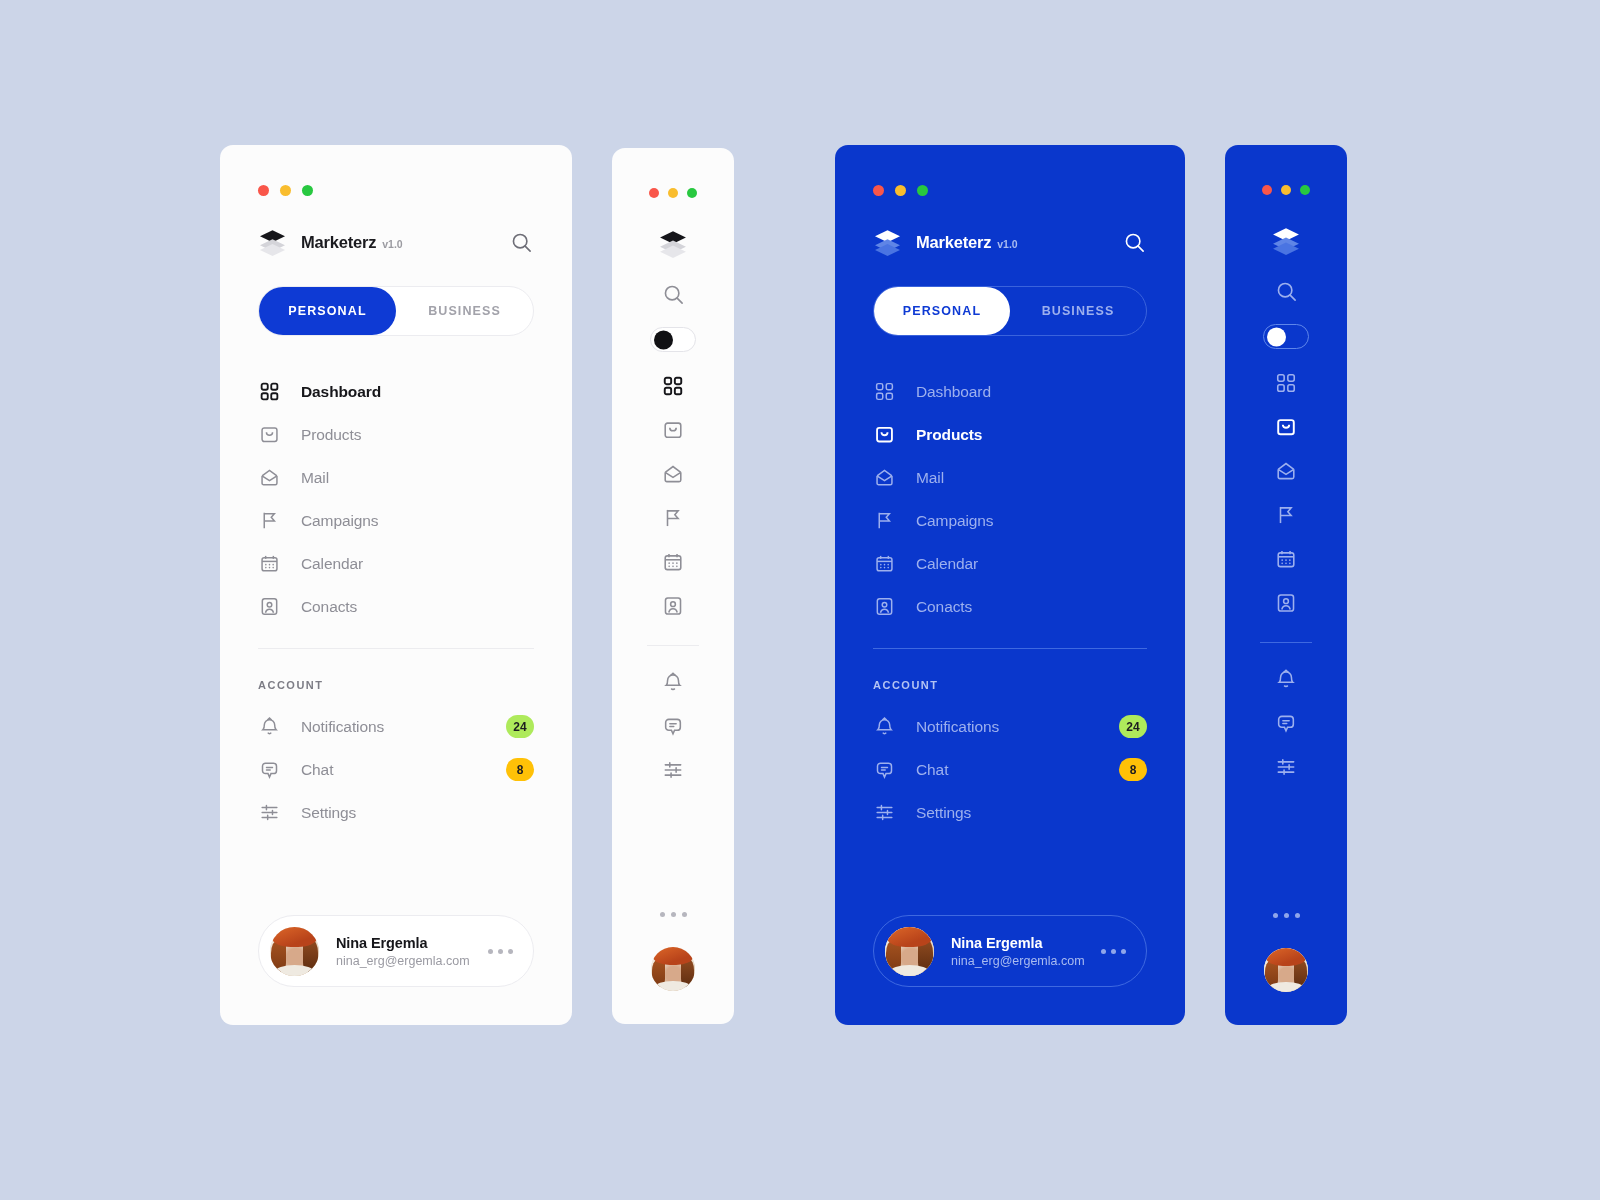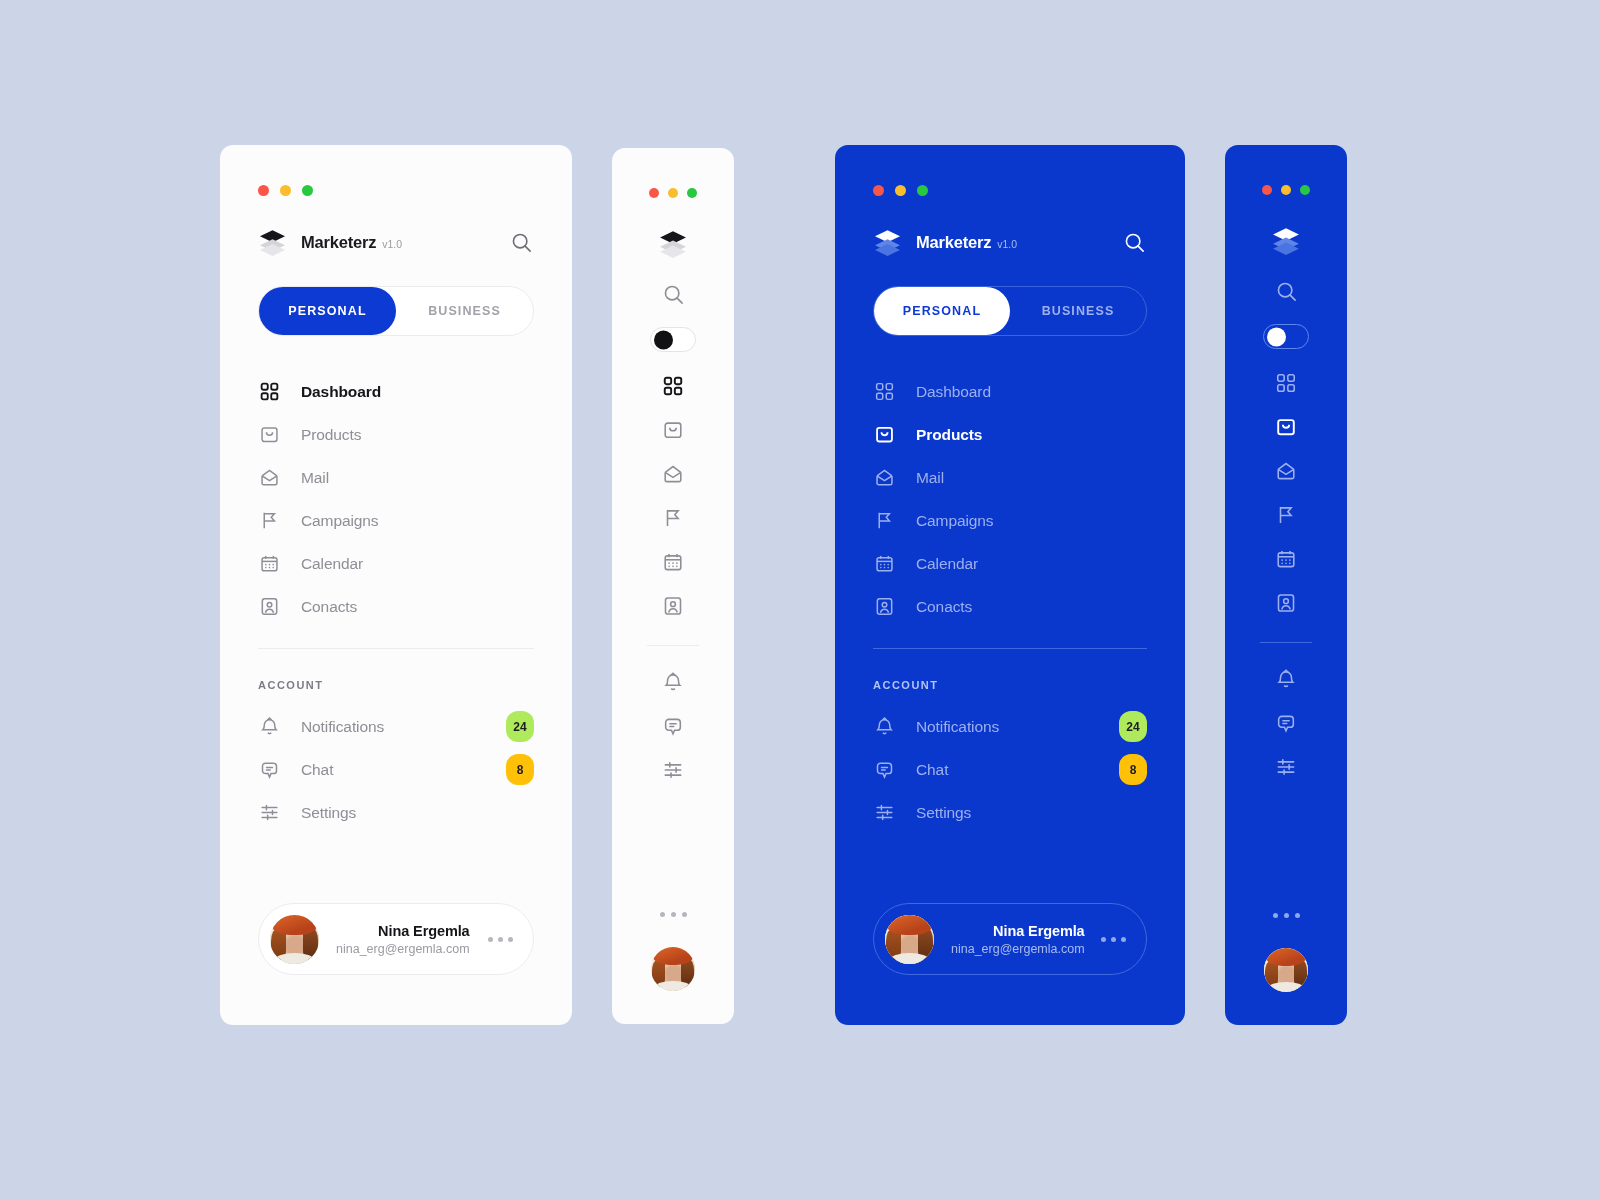--- a/index.html
+++ b/index.html
@@ -29,21 +29,21 @@
   .tl.g { background: #28c840; }
 
   
   .full-inner { padding: 40px 38px 0 38px; height: 100%; display: flex; flex-direction: column; }
 
   .brandrow { display: flex; align-items: center; margin-top: 33px; }
   .logo { width: 29px; height: 27px; flex: 0 0 auto; position: relative; }
   .logo svg { display: block; }
   .brandtext { margin-left: 14px; display: flex; align-items: baseline; gap: 6px; }
   .brandname { font-size: 16.5px; font-weight: 700; letter-spacing: -0.2px; }
-  .brandver { font-size: 10.5px; font-weight: 400; }
+  .brandver { font-size: 10.5px; font-weight: 700; }
   .searchbtn { margin-left: auto; width: 26px; height: 26px; display: flex; align-items: center; justify-content: center; }
 
   .light .brandname { color: #1b1b1f; }
   .light .brandver  { color: #9b9ba1; }
   .dark  .brandname { color: #ffffff; }
   .dark  .brandver  { color: #a9bbf0; }
 
   
   .tabs {
     margin-top: 30px; height: 50px; border-radius: 25px;
@@ -79,27 +79,27 @@
   .divider { height: 1px; margin-top: 20px; }
   .light .divider { background: #ececef; }
   .dark  .divider { background: #3f69e0; }
 
   .sectlabel { margin-top: 30px; font-size: 11px; font-weight: 700; letter-spacing: 1.5px; }
   .light .sectlabel { color: #7c7c85; }
   .dark  .sectlabel { color: #b4c4f3; }
 
   .acct { margin-top: 14px; }
   .badge {
-    margin-left: auto; min-width: 28px; height: 31px; border-radius: 12px;
+    margin-left: auto; min-width: 28px; height: 23px; border-radius: 12px;
     display: flex; align-items: center; justify-content: center;
     font-size: 12px; font-weight: 700; color: #1d1d20; padding: 0 7px;
   }
 
   
-  .profilewrap { margin-top: auto; padding-bottom: 50px; text-align: right; }
+  .profilewrap { margin-top: auto; padding-bottom: 38px; }
   .profile {
     height: 72px; border-radius: 36px; display: flex; align-items: center;
     padding: 0 20px 0 11px;
   }
   .light .profile { border: 1px solid #ececf0; background: #ffffff; }
   .dark  .profile { border: 1px solid #3f69e0; background: transparent; }
   .avatar {
     width: 49px; height: 49px; border-radius: 50%; flex: 0 0 auto; overflow: hidden;
     position: relative; background: #e9e2d8;
   }

